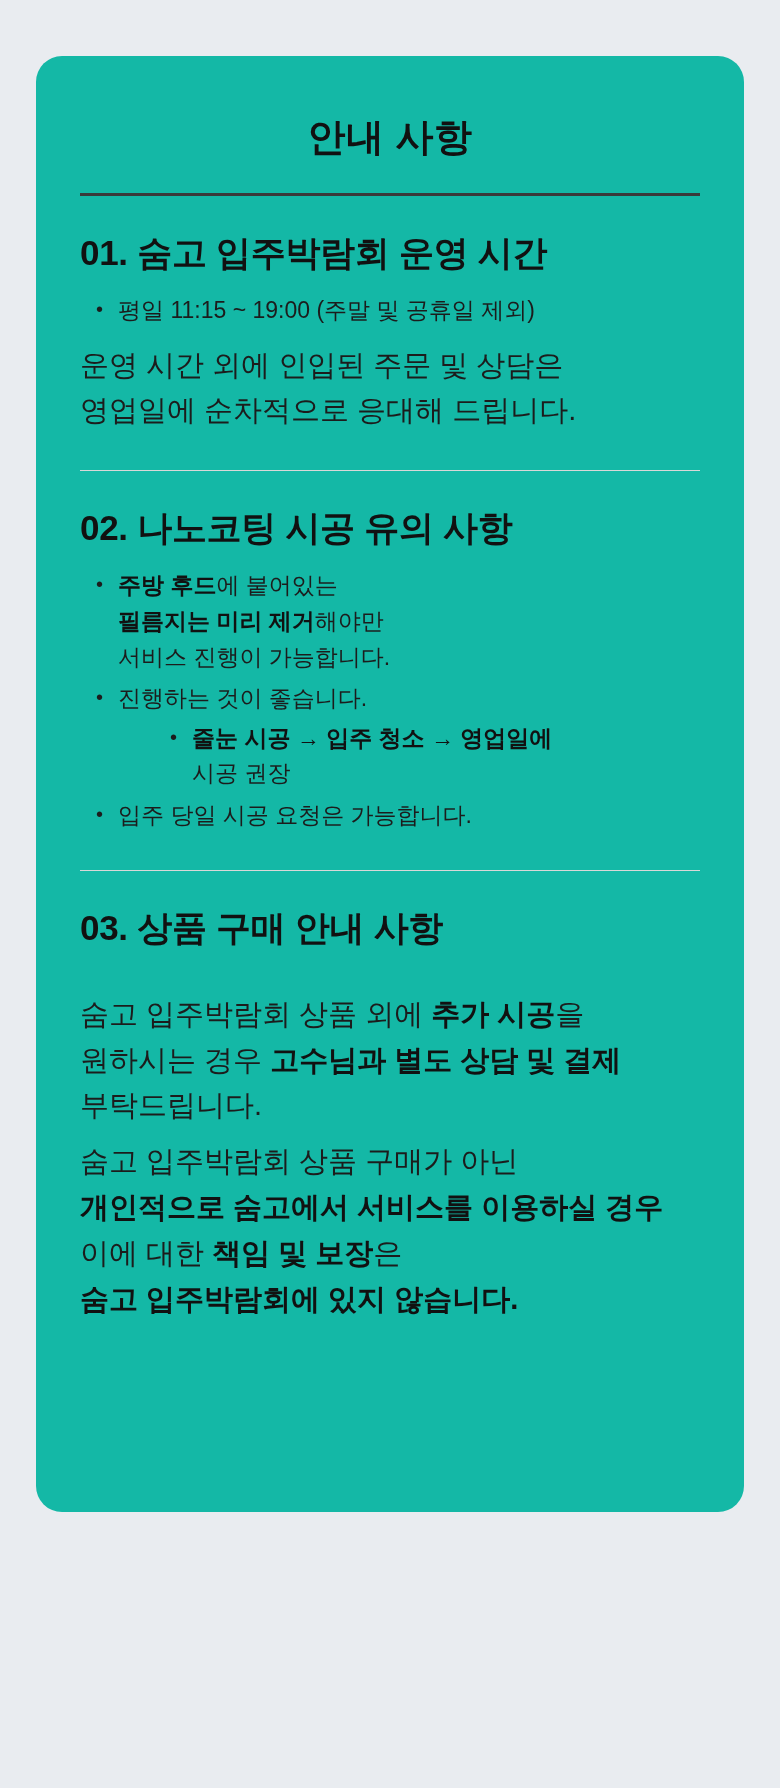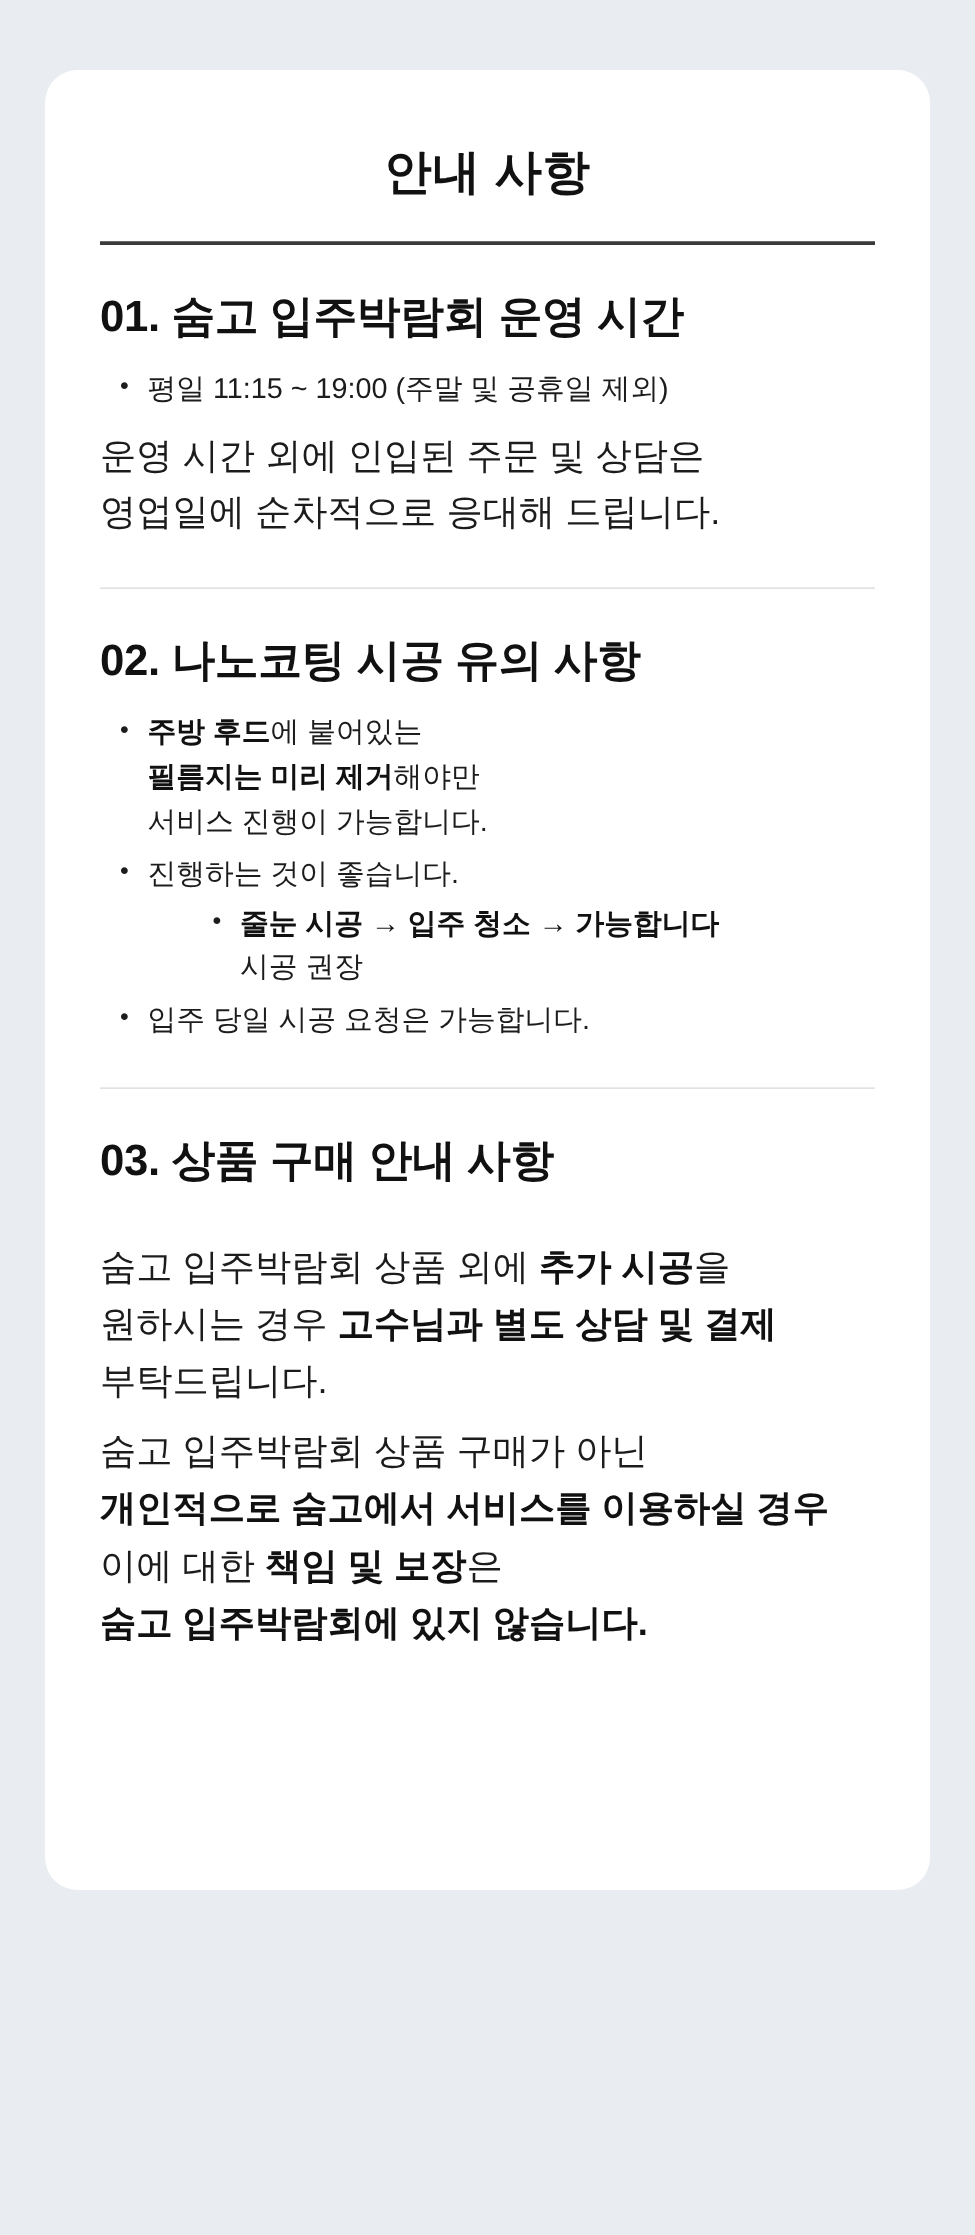--- a/index.html
+++ b/index.html
@@ -13,21 +13,21 @@
     font-family: "Liberation Sans", sans-serif;
     color: #1a1a1a;
     -webkit-font-smoothing: antialiased;
   }
   .card {
     position: absolute;
     left: 36px;
     top: 56px;
     width: 708px;
     height: 1456px;
-    background: #ffffff;
+    background: #14b8a6;
     border-radius: 26px;
     box-sizing: border-box;
     padding: 0 44px;
     overflow: hidden;
   }
   .title {
     text-align: center;
     font-size: 38px;
     font-weight: bold;
     letter-spacing: 0.5px;
@@ -134,21 +134,21 @@
     <ul class="bullets">
       <li>
         <span class="nowrap-line"><b>주방 후드</b><span>에 붙어있는</span></span>
         <span class="nowrap-line"><b>필름지는 미리 제거</b><span>해야만</span></span>
         <span class="nowrap-line">서비스 진행이 가능합니다.</span>
       </li>
       <li>
         <span class="nowrap-line">진행하는 것이 좋습니다.</span>
         <ul class="bullets sub">
           <li>
-            <span class="nowrap-line"><b>줄눈 시공 → 입주 청소 → 가능합니다</b></span>
+            <span class="nowrap-line"><b>줄눈 시공 → 입주 청소 → 영업일에</b></span>
             <span class="nowrap-line">시공 권장</span>
           </li>
         </ul>
       </li>
       <li>입주 당일 시공 요청은 가능합니다.</li>
     </ul>
     <div class="divider"></div>
   </div>
 
   <div class="section">

